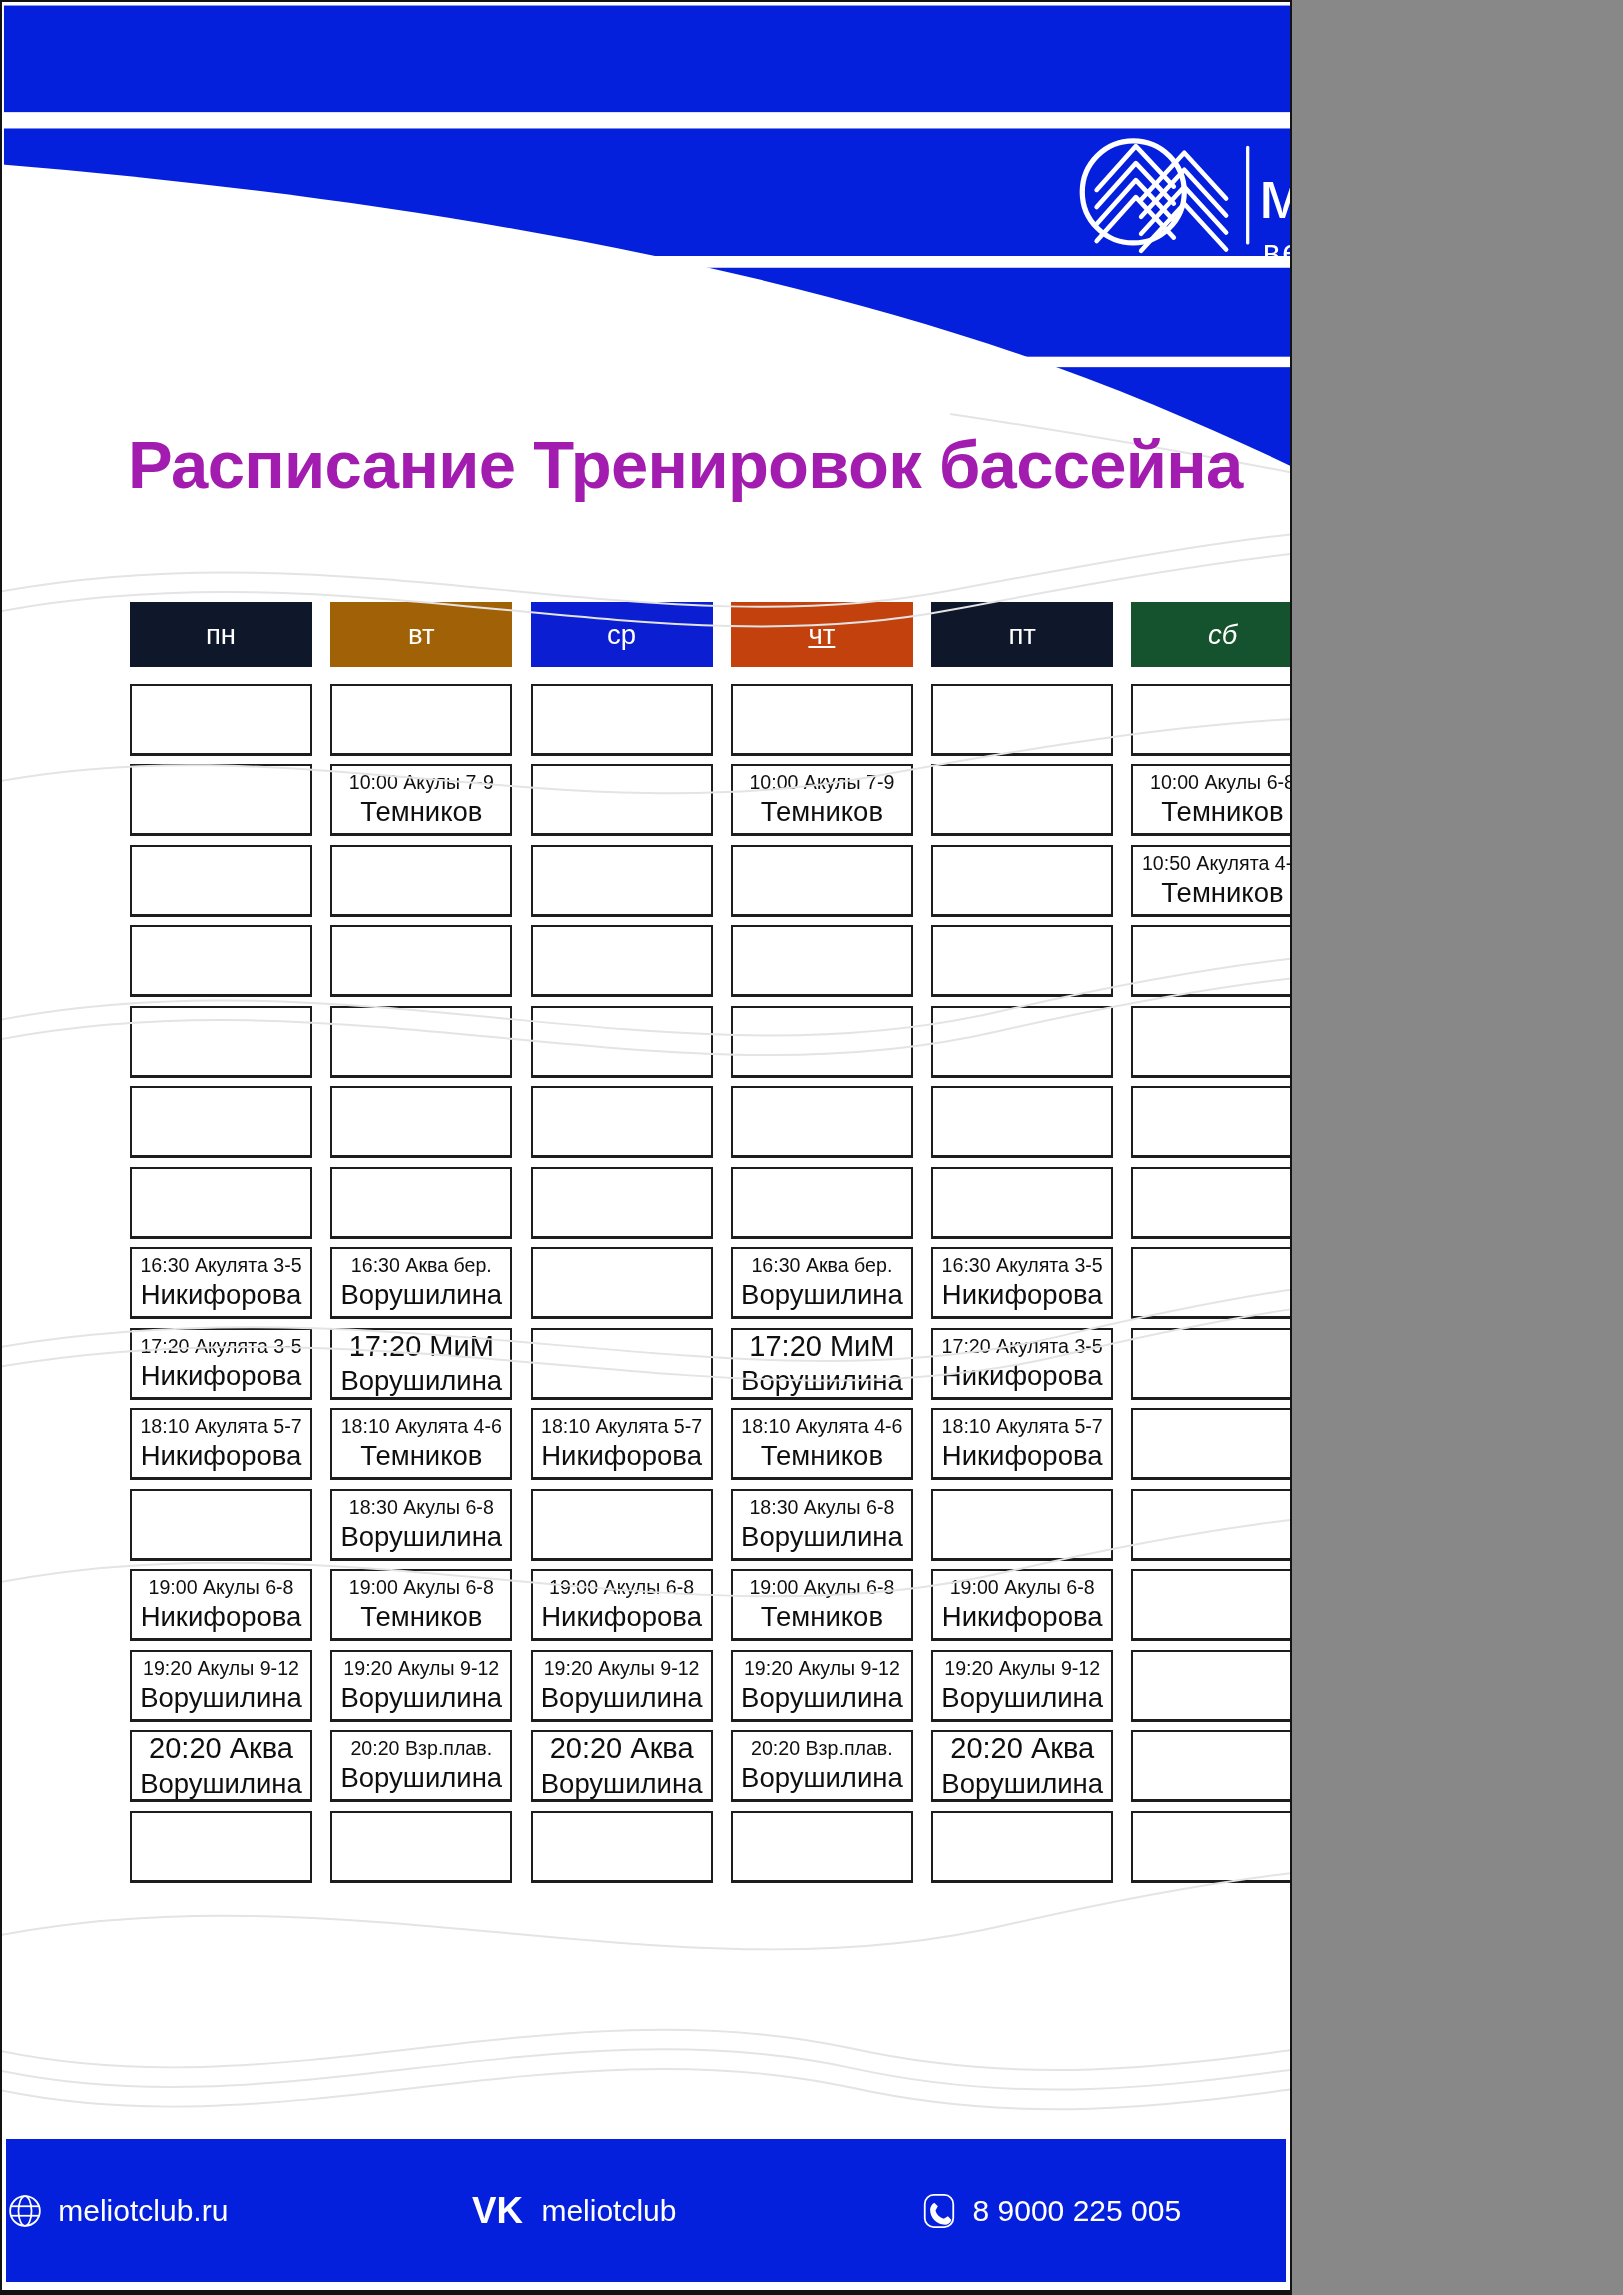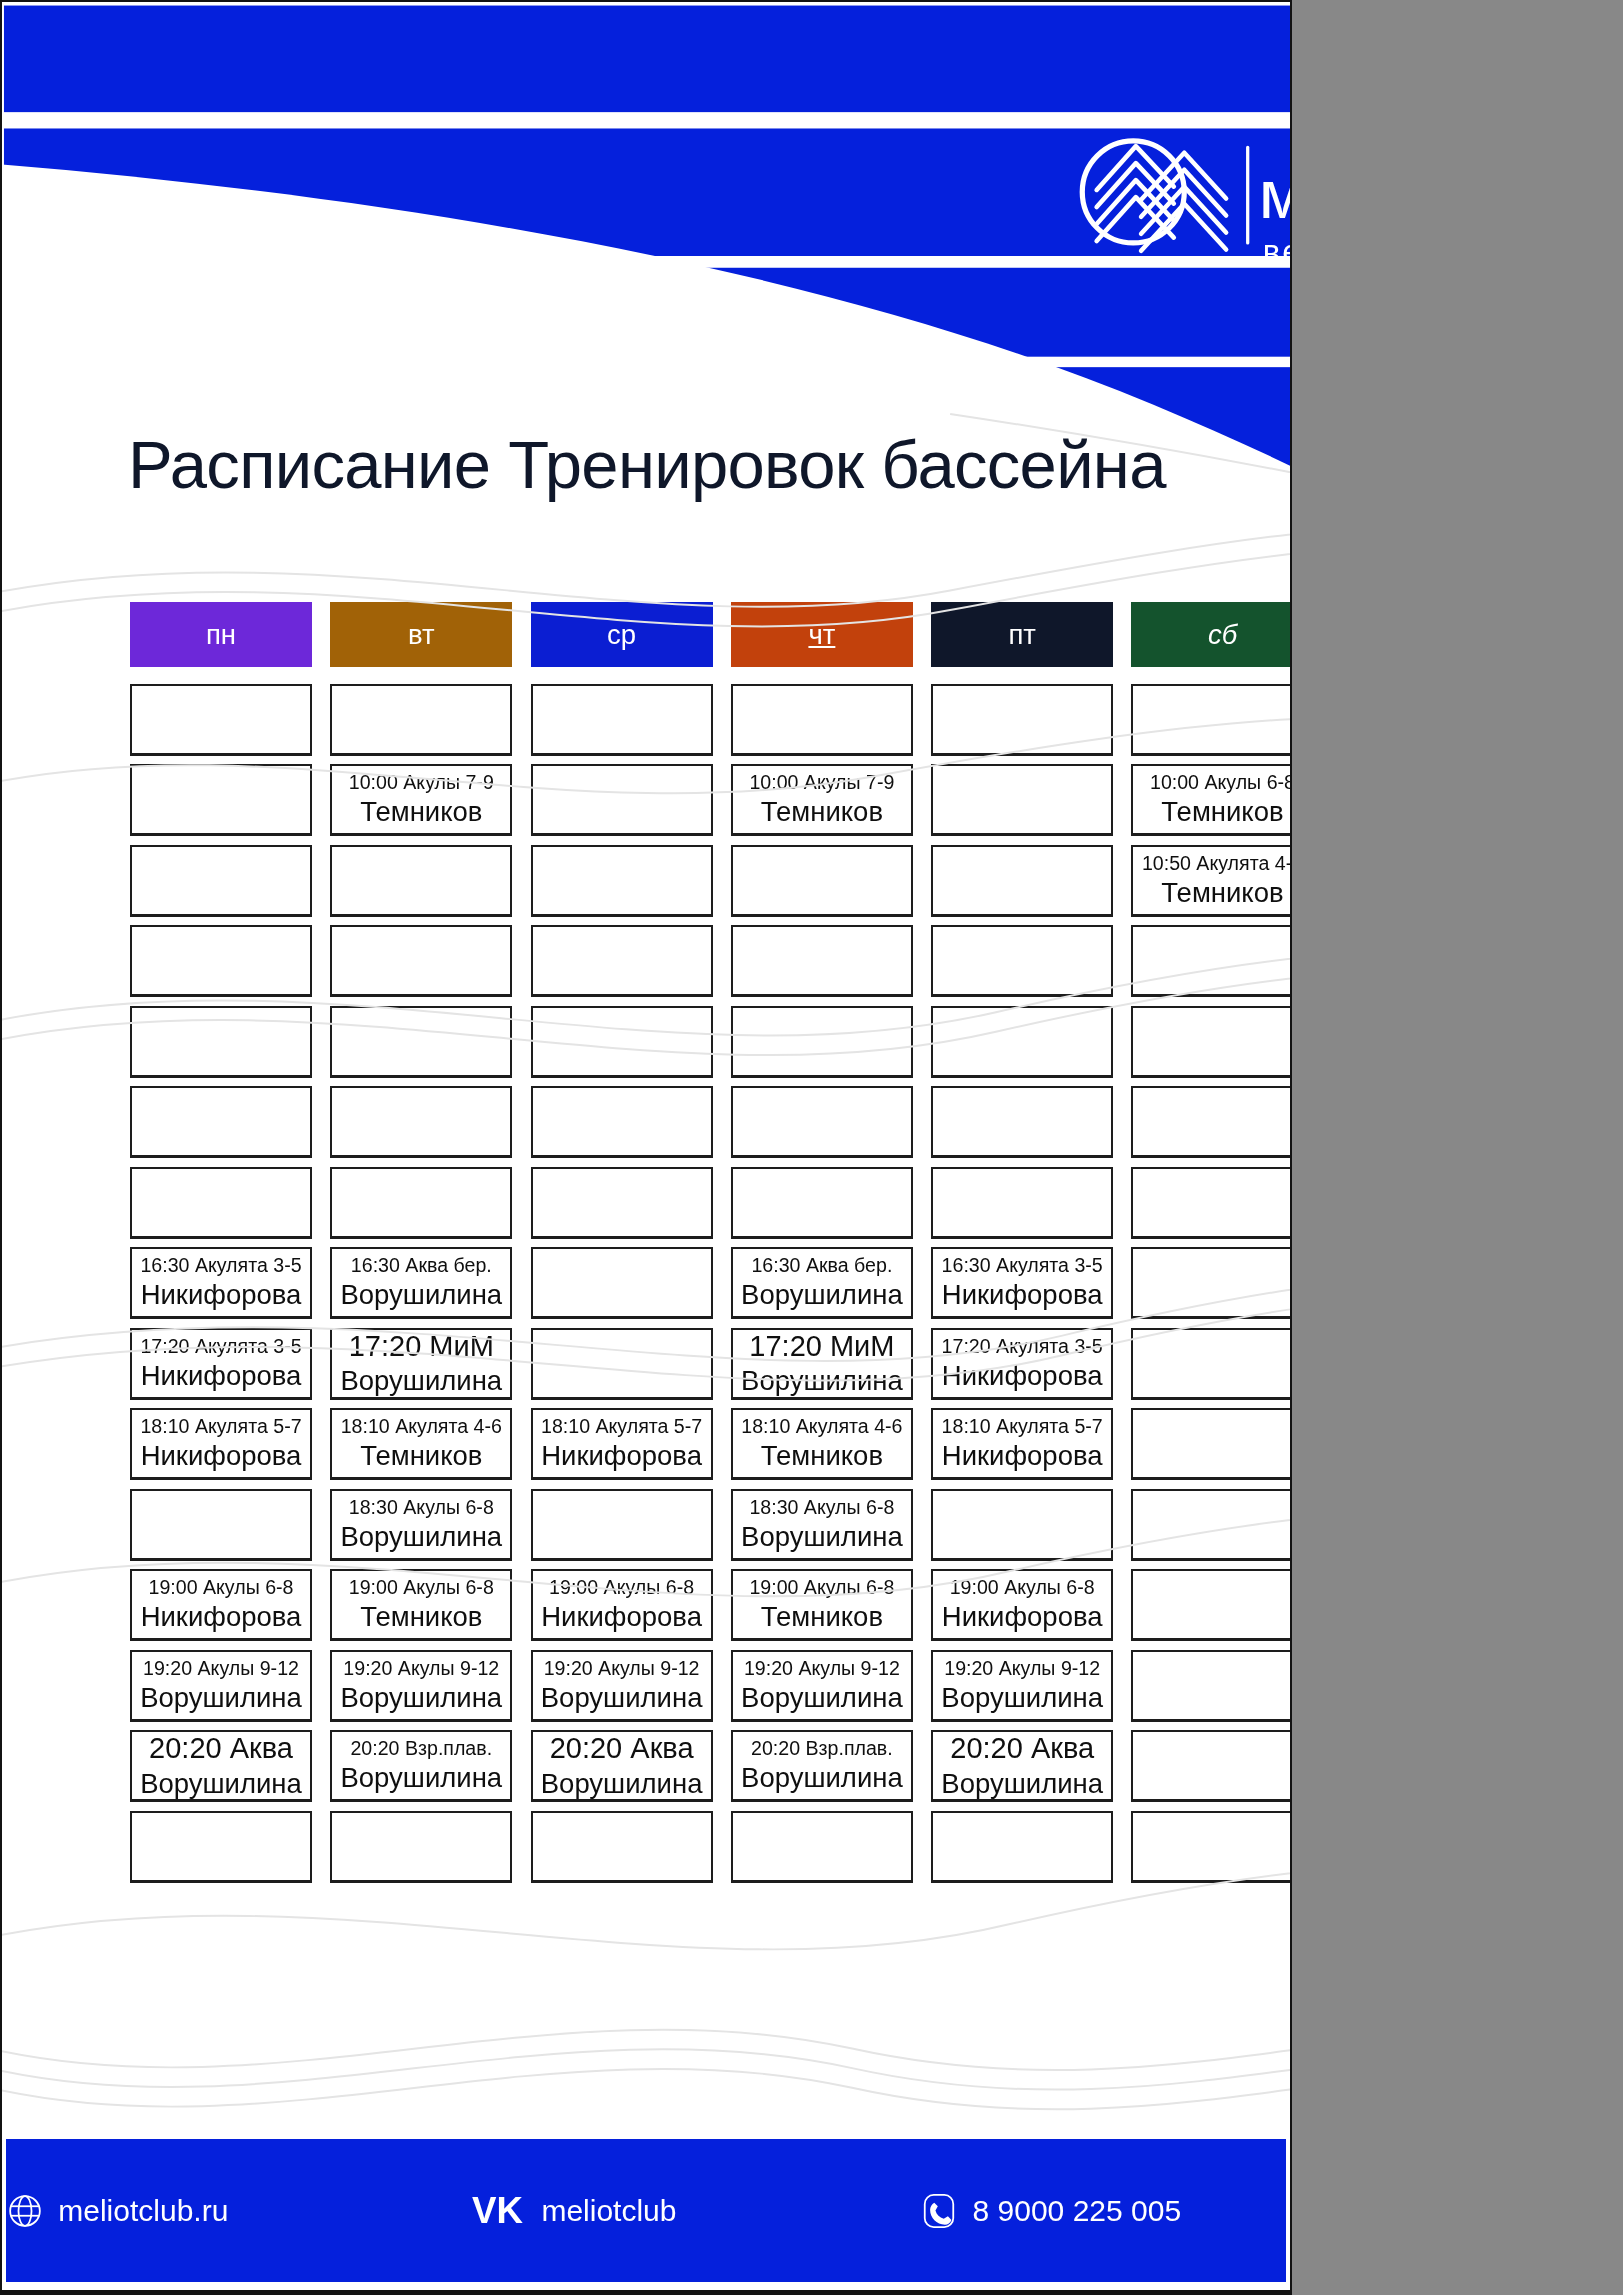--- a/index.html
+++ b/index.html
@@ -16,21 +16,21 @@
   svg{display:block;}
 
   
   #header-art{position:absolute;top:0;left:0;z-index:1;}
   
   #bg-waves{position:absolute;top:0;left:0;z-index:3;pointer-events:none;}
 
   
   .title{
     position:absolute;left:126px;top:424px;z-index:4;
-    font-size:67px;font-weight:400;color:#0f172a;
+    font-size:67px;font-weight:700;color:#a21caf;
     letter-spacing:-0.7px;white-space:nowrap;
   }
 
   
   .grid{
     position:absolute;left:128px;top:600px;z-index:2;
     display:grid;
     grid-template-columns:repeat(7,182px);
     grid-template-rows:73px repeat(15,72px);
     column-gap:18.3px;row-gap:8.5px;
@@ -111,21 +111,21 @@
     <path d="M-20,2420 C 520,2310 1040,2520 1540,2400 C 2020,2290 2300,2280 2520,2360"></path>
     <path d="M-20,2960 C 520,2850 1040,3060 1540,2940 C 2020,2830 2300,2820 2520,2900"></path>
     <path d="M-20,3160 C 420,3260 840,3060 1300,3160 C 1800,3270 2160,3060 2520,3160"></path>
     <path d="M-20,3190 C 420,3290 840,3090 1300,3190 C 1800,3300 2160,3090 2520,3190"></path>
     <path d="M-20,3130 C 420,3230 840,3030 1300,3130 C 1800,3240 2160,3030 2520,3130"></path>
   </svg>
 
   <div class="title">Расписание Тренировок бассейна</div>
 
   <div class="grid" id="grid">
-      <div class="day-head" style="background: #6d28d9;">пн</div>
+      <div class="day-head" style="background: #0f172a;">пн</div>
       <div class="day-head" style="background: #a16207;">вт</div>
       <div class="day-head" style="background: rgb(11, 30, 210);">ср</div>
       <div class="day-head" style="background: #c2410c; text-decoration: underline;">чт</div>
       <div class="day-head" style="background: #0f172a;">пт</div>
       <div class="day-head" style="background: #14532d; font-style: italic;">сб</div>
       <div class="day-head" style="background: #14532d; margin-left: 24px;">вс</div>
       <div class="cell"></div>
       <div class="cell"></div>
       <div class="cell"></div>
       <div class="cell"></div>

